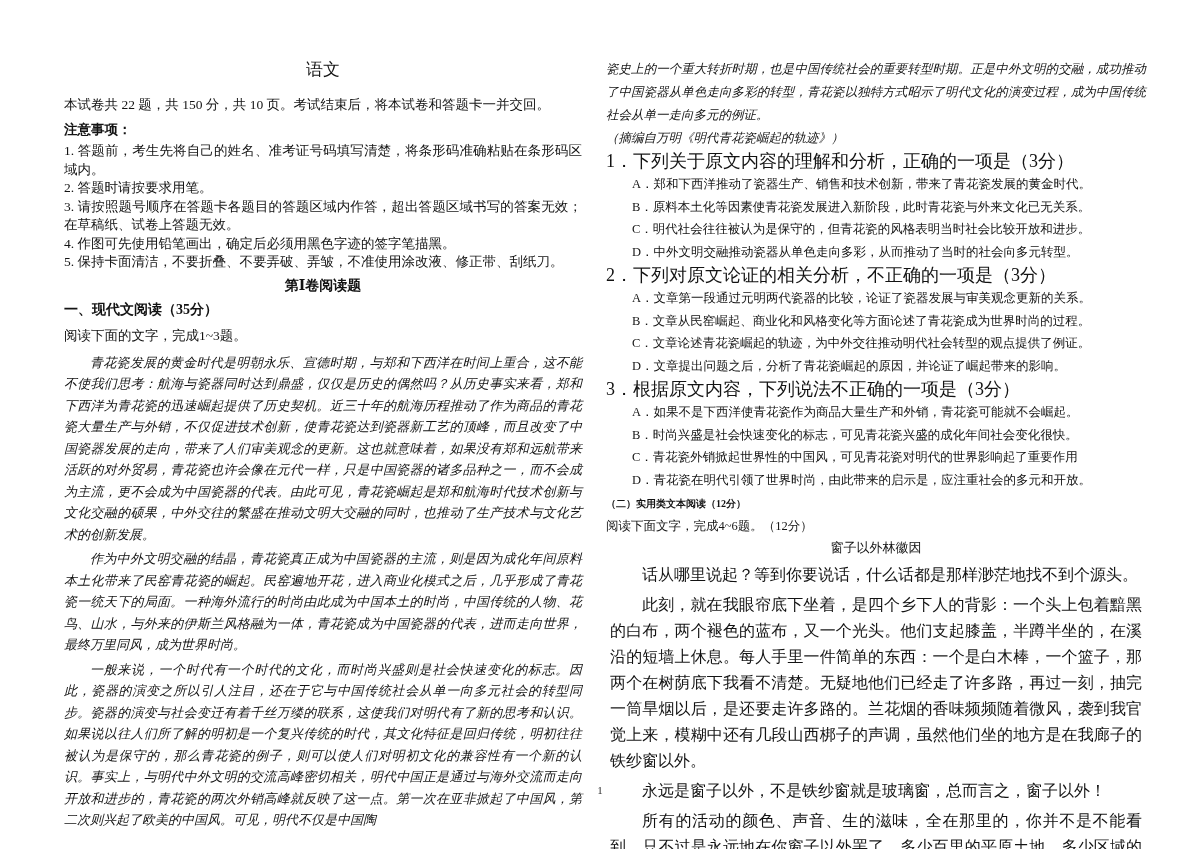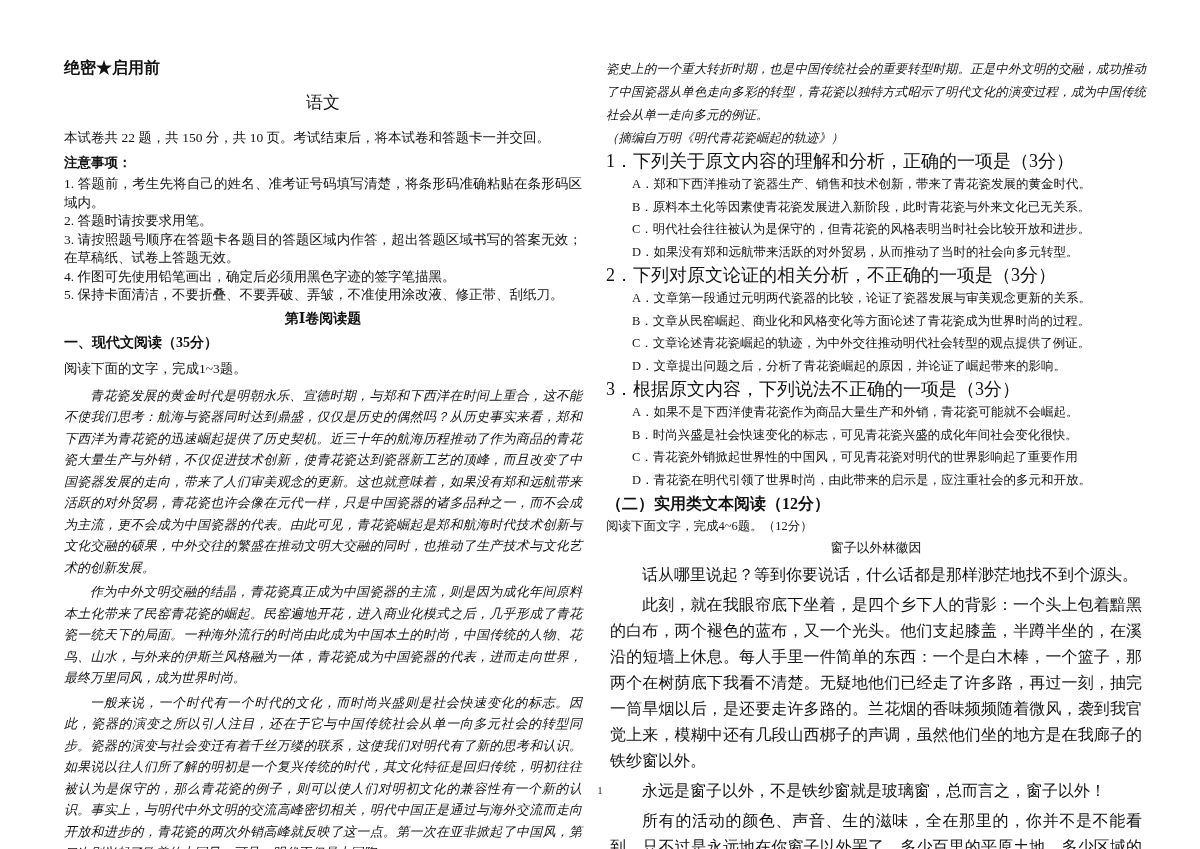--- a/index.html
+++ b/index.html
@@ -43,42 +43,41 @@
   
   .col-right { font-size: 12.5px; }
   .cont-para {
     font-size: 12.5px; line-height: 23px;
     text-align: justify; margin: 0;
     font-style: italic;
   }
   .source-line { font-size: 12.5px; font-style: italic; line-height: 22px; margin: 0 0 2px 0; }
   .q-stem { font-size: 18px; line-height: 21px; margin: 2px 0 1px 0; }
   .q-option { font-size: 12.5px; line-height: 22.5px; padding-left: 26px; text-align: justify; }
-  .subsection2-title { font-size: 16px; font-weight: bold; line-height: 22px; margin: 2px 0 1px 0; }
+  .subsection2-title { font-size: 10px; font-weight: bold; line-height: 22px; margin: 2px 0 1px 0; }
   .subsection2-instr { font-size: 12.5px; line-height: 21px; margin: 0 0 1px 0; }
   .essay-title { font-size: 13px; text-align: center; line-height: 20px; margin: 0; }
   .essay p {
     font-size: 16px; line-height: 26px;
     text-indent: 2em; text-align: justify;
     margin: 4px;
   }
   .page-number {
     position: absolute;
     left: 0; right: 0; top: 784px;
     text-align: center;
     font-size: 11px; color: #333;
   }
 </style>
 </head>
 <body>
 
 <div class="sheet">
 
   <div class="col-left">
-    <div class="security">绝密★启用前</div>
     <div class="paper-subject">语文</div>
     <div class="exam-info">本试卷共 22 题，共 150 分，共 10 页。考试结束后，将本试卷和答题卡一并交回。</div>
     <div class="notice-title">注意事项：</div>
     <div class="notices">
       <div class="notice-item">1. 答题前，考生先将自己的姓名、准考证号码填写清楚，将条形码准确粘贴在条形码区域内。</div>
       <div class="notice-item">2. 答题时请按要求用笔。</div>
       <div class="notice-item">3. 请按照题号顺序在答题卡各题目的答题区域内作答，超出答题区域书写的答案无效；在草稿纸、试卷上答题无效。</div>
       <div class="notice-item">4. 作图可先使用铅笔画出，确定后必须用黑色字迹的签字笔描黑。</div>
       <div class="notice-item">5. 保持卡面清洁，不要折叠、不要弄破、弄皱，不准使用涂改液、修正带、刮纸刀。</div>
     </div>
@@ -94,21 +93,21 @@
 
   <div class="col-right">
     <p class="cont-para">瓷史上的一个重大转折时期，也是中国传统社会的重要转型时期。正是中外文明的交融，成功推动了中国瓷器从单色走向多彩的转型，青花瓷以独特方式昭示了明代文化的演变过程，成为中国传统社会从单一走向多元的例证。</p>
     <div class="source-line">（摘编自万明《明代青花瓷崛起的轨迹》）</div>
 
     <div class="question">
       <div class="q-stem">1．下列关于原文内容的理解和分析，正确的一项是（3分）</div>
       <div class="q-option">A．郑和下西洋推动了瓷器生产、销售和技术创新，带来了青花瓷发展的黄金时代。</div>
       <div class="q-option">B．原料本土化等因素使青花瓷发展进入新阶段，此时青花瓷与外来文化已无关系。</div>
       <div class="q-option">C．明代社会往往被认为是保守的，但青花瓷的风格表明当时社会比较开放和进步。</div>
-      <div class="q-option">D．如果没有郑和远航带来活跃的对外贸易，从而推动了当时的社会向多元转型。</div>
+      <div class="q-option">D．中外文明交融推动瓷器从单色走向多彩，从而推动了当时的社会向多元转型。</div>
     </div>
 
     <div class="question">
       <div class="q-stem">2．下列对原文论证的相关分析，不正确的一项是（3分）</div>
       <div class="q-option">A．文章第一段通过元明两代瓷器的比较，论证了瓷器发展与审美观念更新的关系。</div>
       <div class="q-option">B．文章从民窑崛起、商业化和风格变化等方面论述了青花瓷成为世界时尚的过程。</div>
       <div class="q-option">C．文章论述青花瓷崛起的轨迹，为中外交往推动明代社会转型的观点提供了例证。</div>
       <div class="q-option">D．文章提出问题之后，分析了青花瓷崛起的原因，并论证了崛起带来的影响。</div>
     </div>
 

